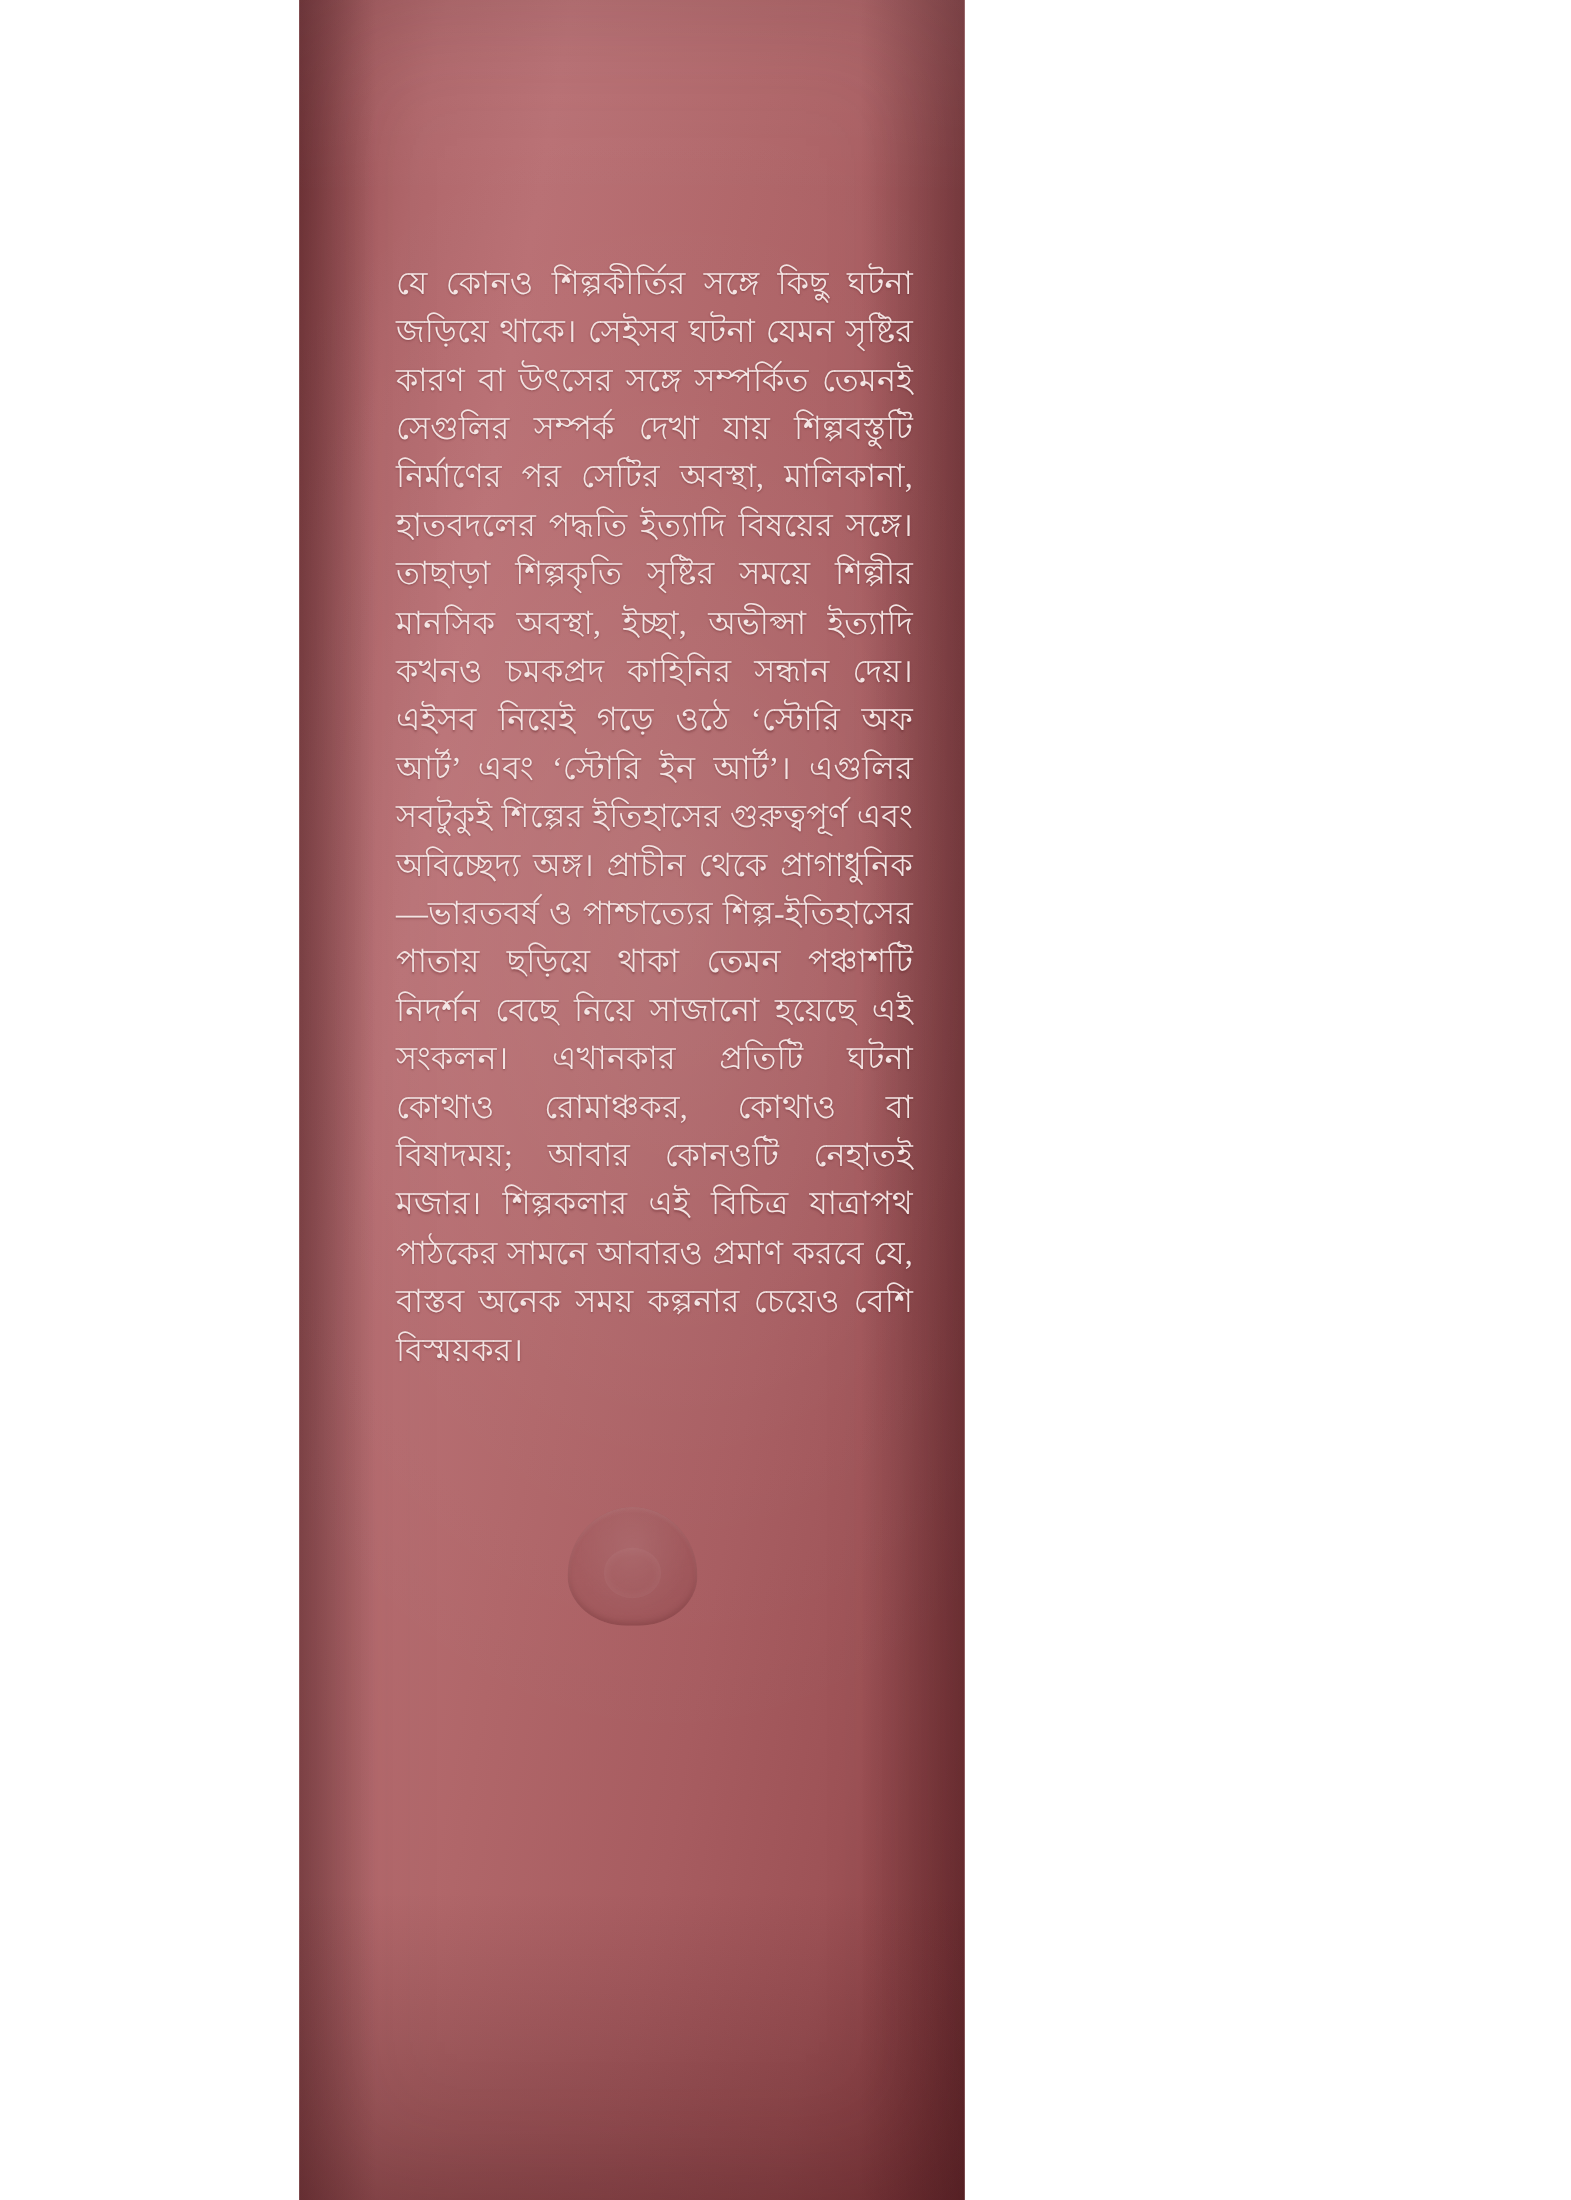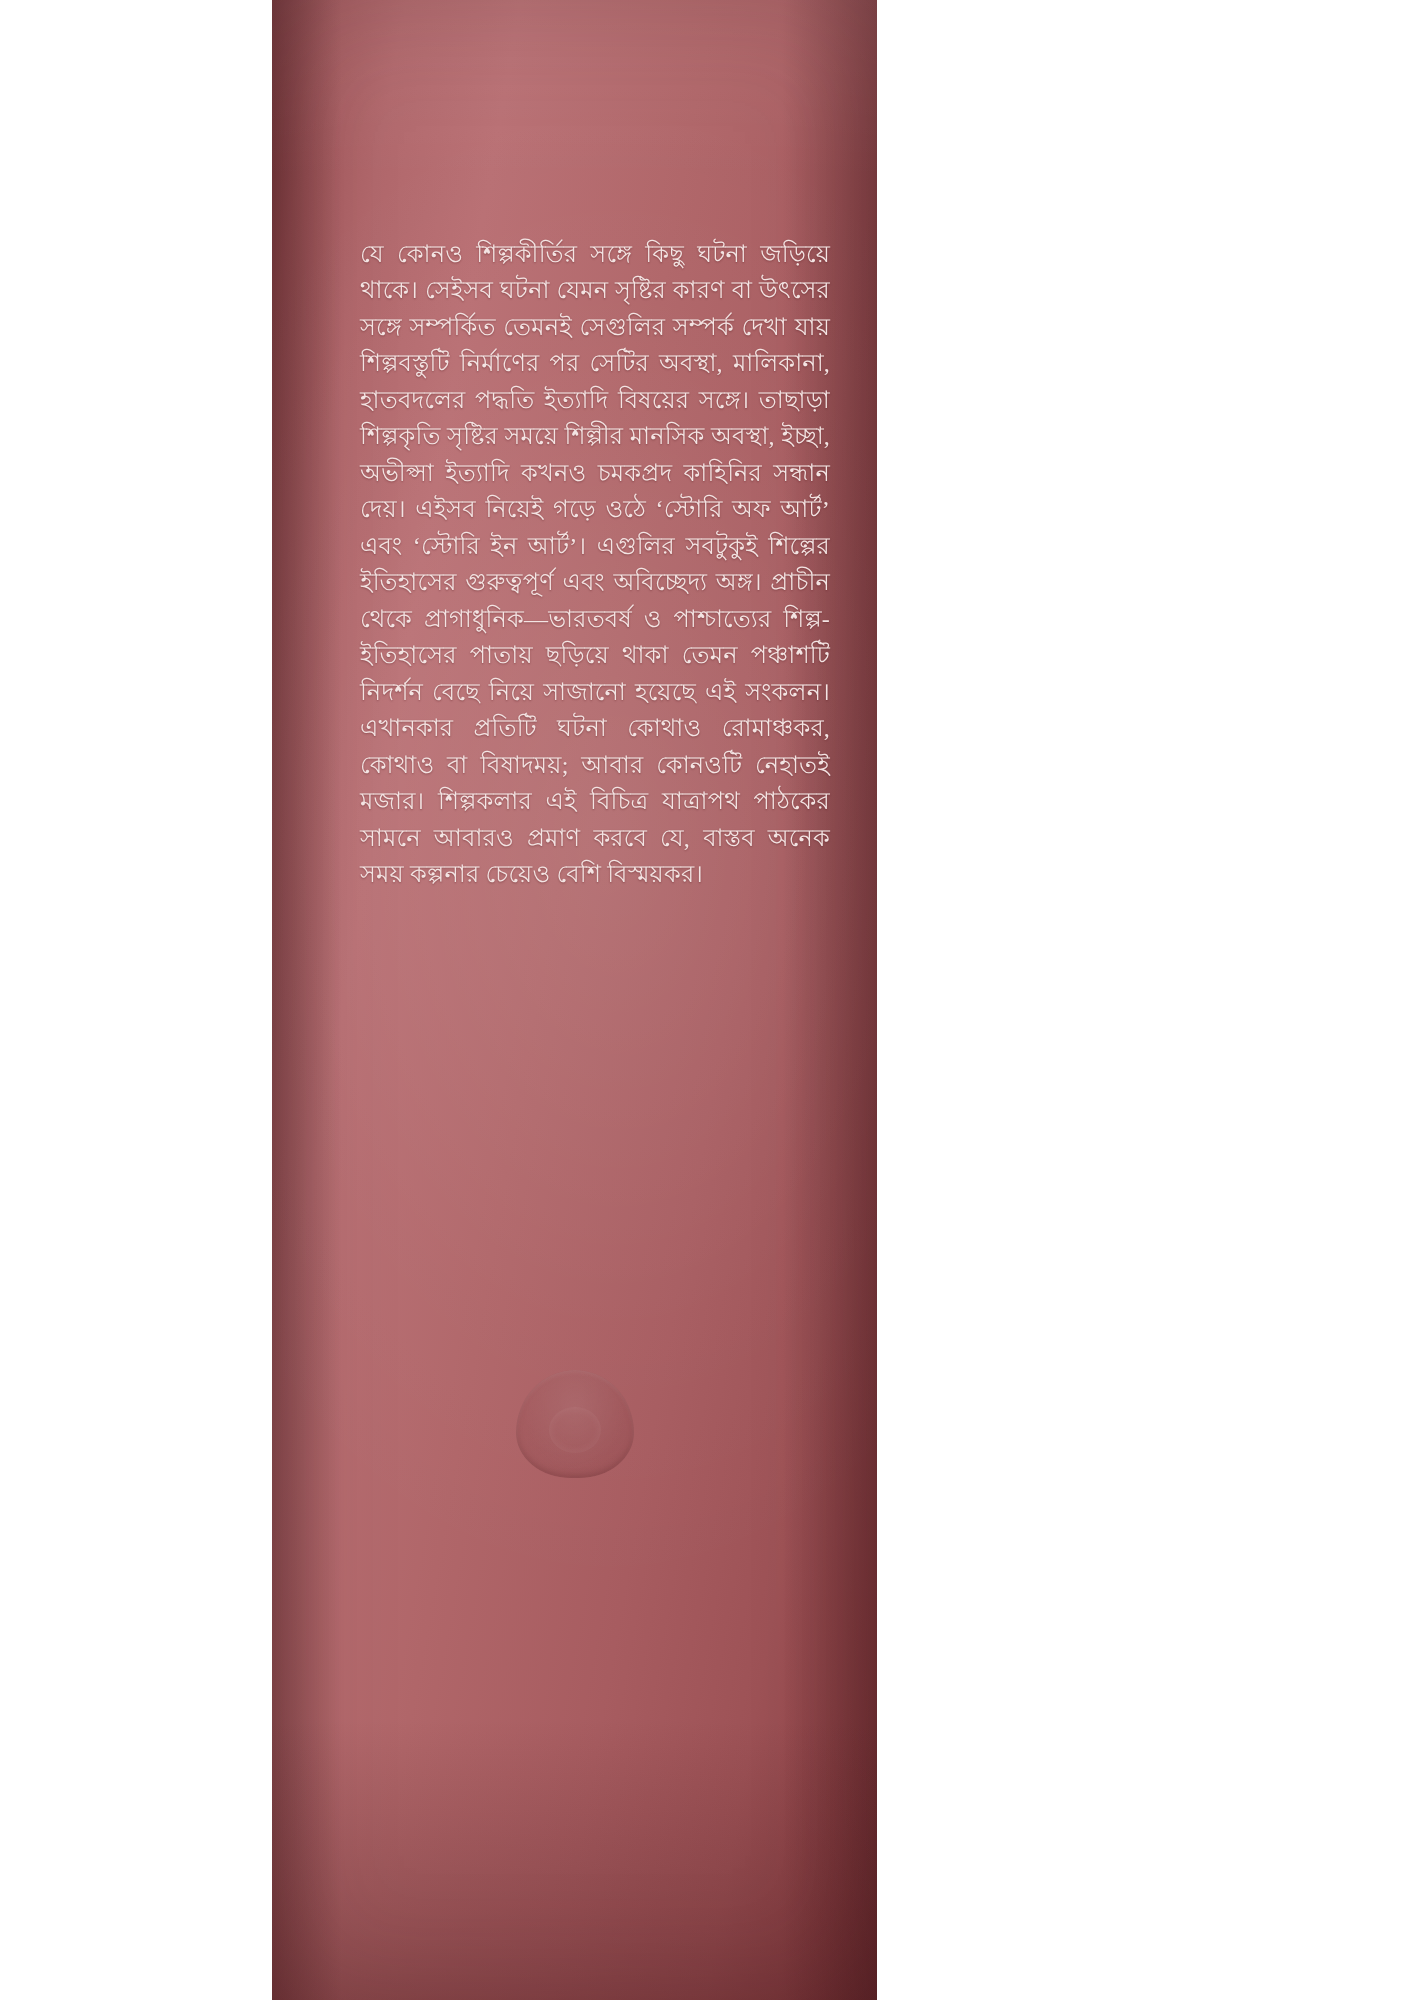--- a/index.html
+++ b/index.html
@@ -71,21 +71,21 @@
     background: linear-gradient(0deg, rgba(70,22,26,0.35), rgba(70,22,26,0));
   }
 
   
   .blurb {
     position: absolute;
     left: 88px;
     top: 236px;
     width: 470px;
     color: #f3e4e3;
-    font-size: 24px;
+    font-size: 29px;
     line-height: 1.52;
     letter-spacing: 0.2px;
     text-shadow: 0 1px 2px rgba(90,30,35,0.45);
   }
   .blurb p {
     margin: 0;
     text-align: justify;
     text-justify: inter-word;
   }
 

